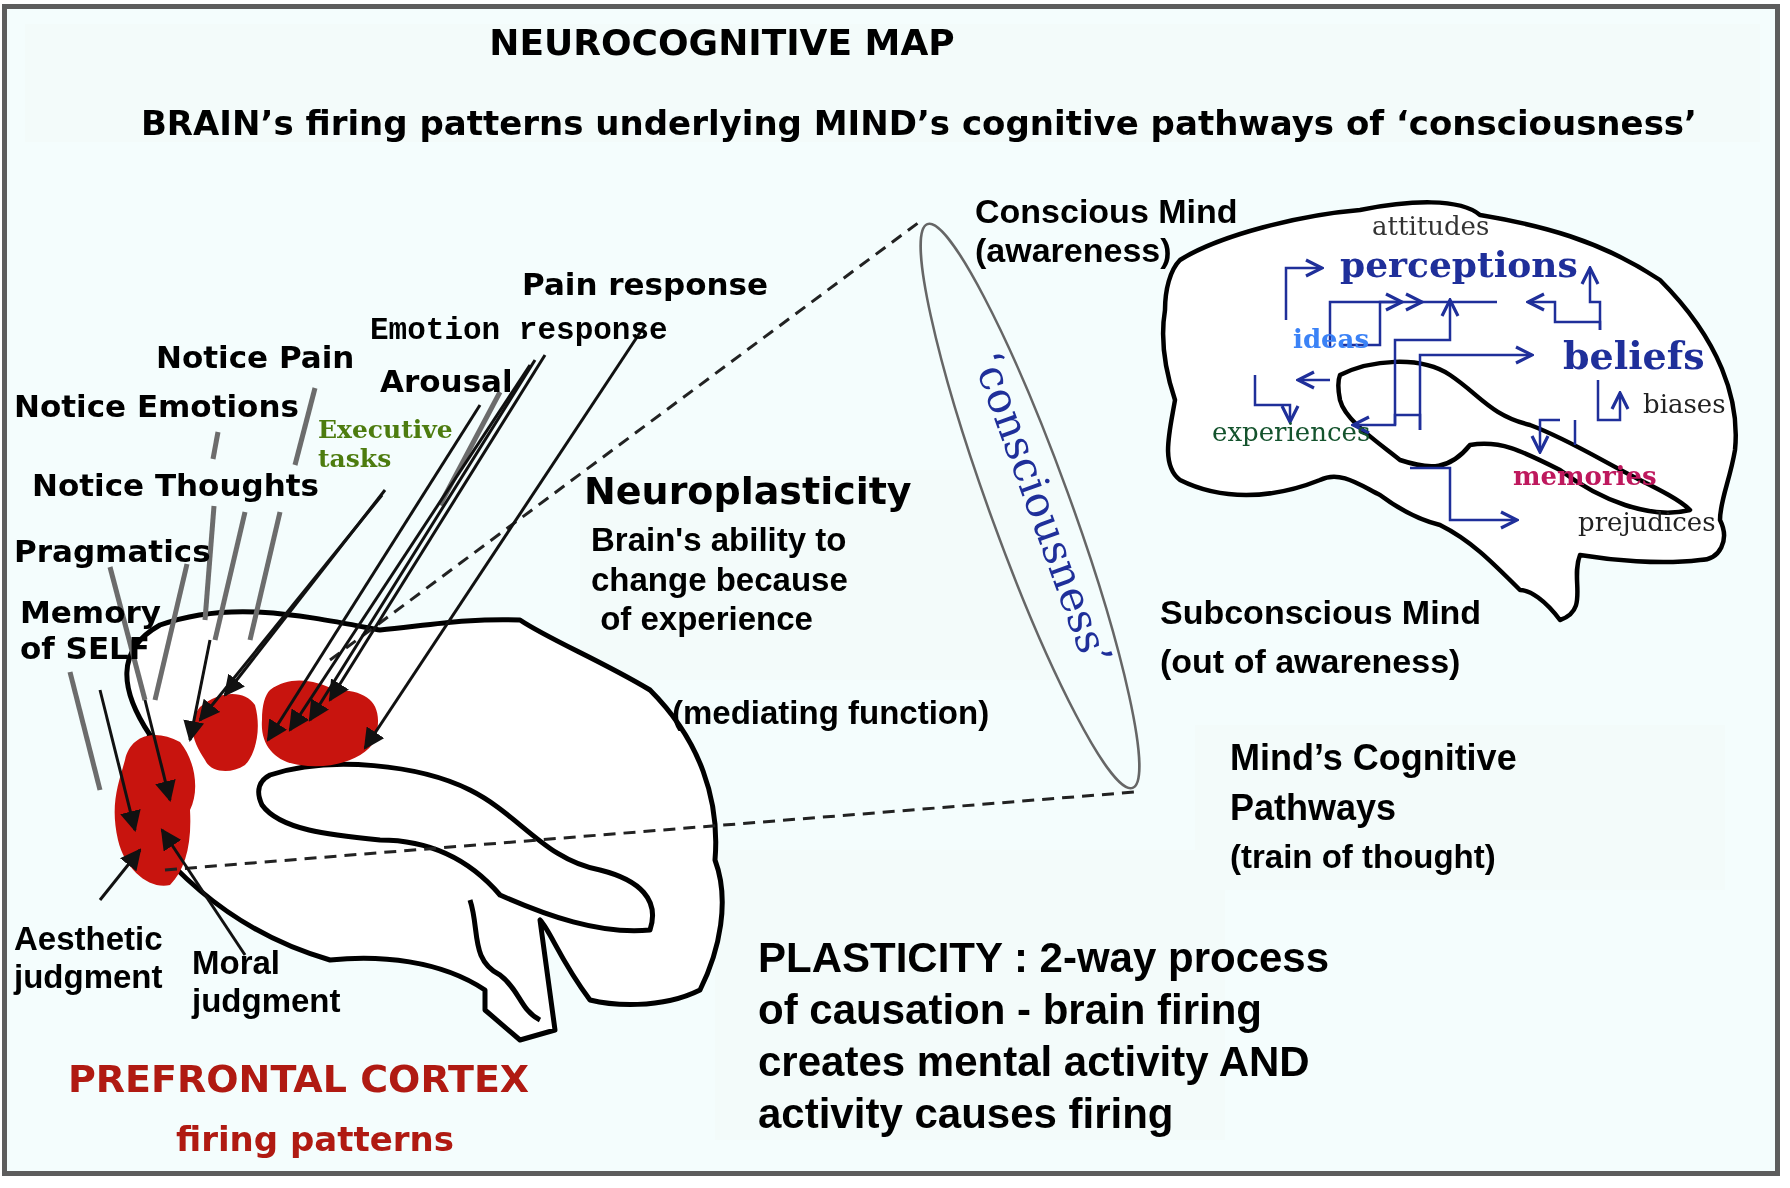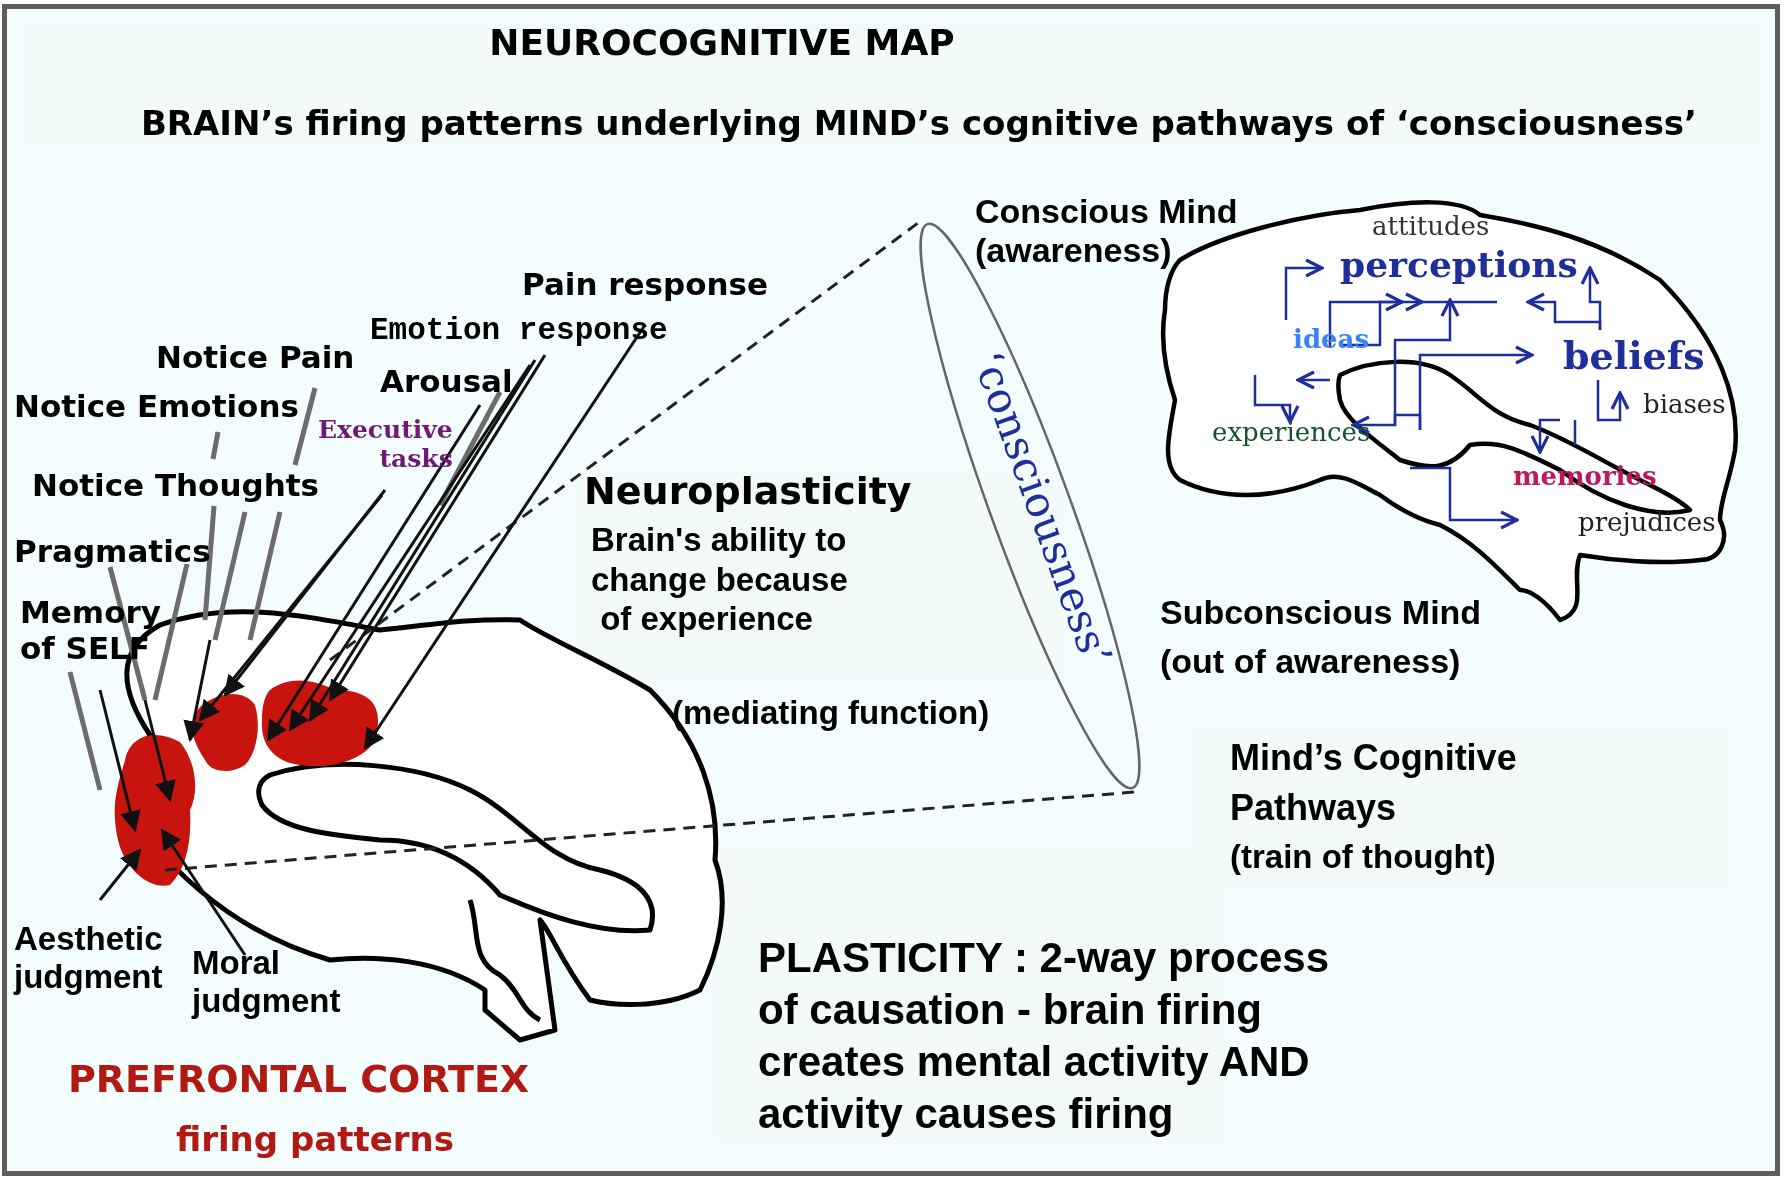--- a/index.html
+++ b/index.html
@@ -100,21 +100,21 @@
 </svg>
 
 <div class="lbl sans" style="left:0;width:1444px;top:22px;font-size:36px;text-align:center;">NEUROCOGNITIVE MAP</div>
 <div class="lbl sans" style="left:0;width:1790px;top:104px;font-size:34px;text-align:center;margin-left:24px;">BRAIN’s firing patterns underlying MIND’s cognitive pathways of  ‘consciousness’</div>
 
 <div class="lbl sans" style="left:522px;top:267px;font-size:31px;">Pain response</div>
 <div class="lbl sans" style="left:370px;top:313px;font-size:31px;font-family:Liberation Mono, monospace;">Emotion response</div>
 <div class="lbl sans" style="left:156px;top:340px;font-size:31px;">Notice Pain</div>
 <div class="lbl sans" style="left:380px;top:364px;font-size:31px;">Arousal</div>
 <div class="lbl sans" style="left:14px;top:389px;font-size:31px;">Notice  Emotions</div>
-<div class="lbl serif" style="left:318px;top:416px;font-size:25px;color:#701a75;text-align:right;">
+<div class="lbl serif" style="left:318px;top:416px;font-size:25px;color:#4d7c0f;text-align:left;">
   <div>Executive</div>
   <div>tasks</div>
 </div>
 <div class="lbl sans" style="left:32px;top:468px;font-size:31px;">Notice  Thoughts</div>
 <div class="lbl sans" style="left:14px;top:534px;font-size:31px;">Pragmatics</div>
 <div class="lbl sans" style="left:20px;top:595px;font-size:31px;line-height:1.15;">
   <div>Memory</div>
   <div>of SELF</div>
 </div>
 <div class="lbl narrow" style="left:14px;top:920px;font-size:33px;">

